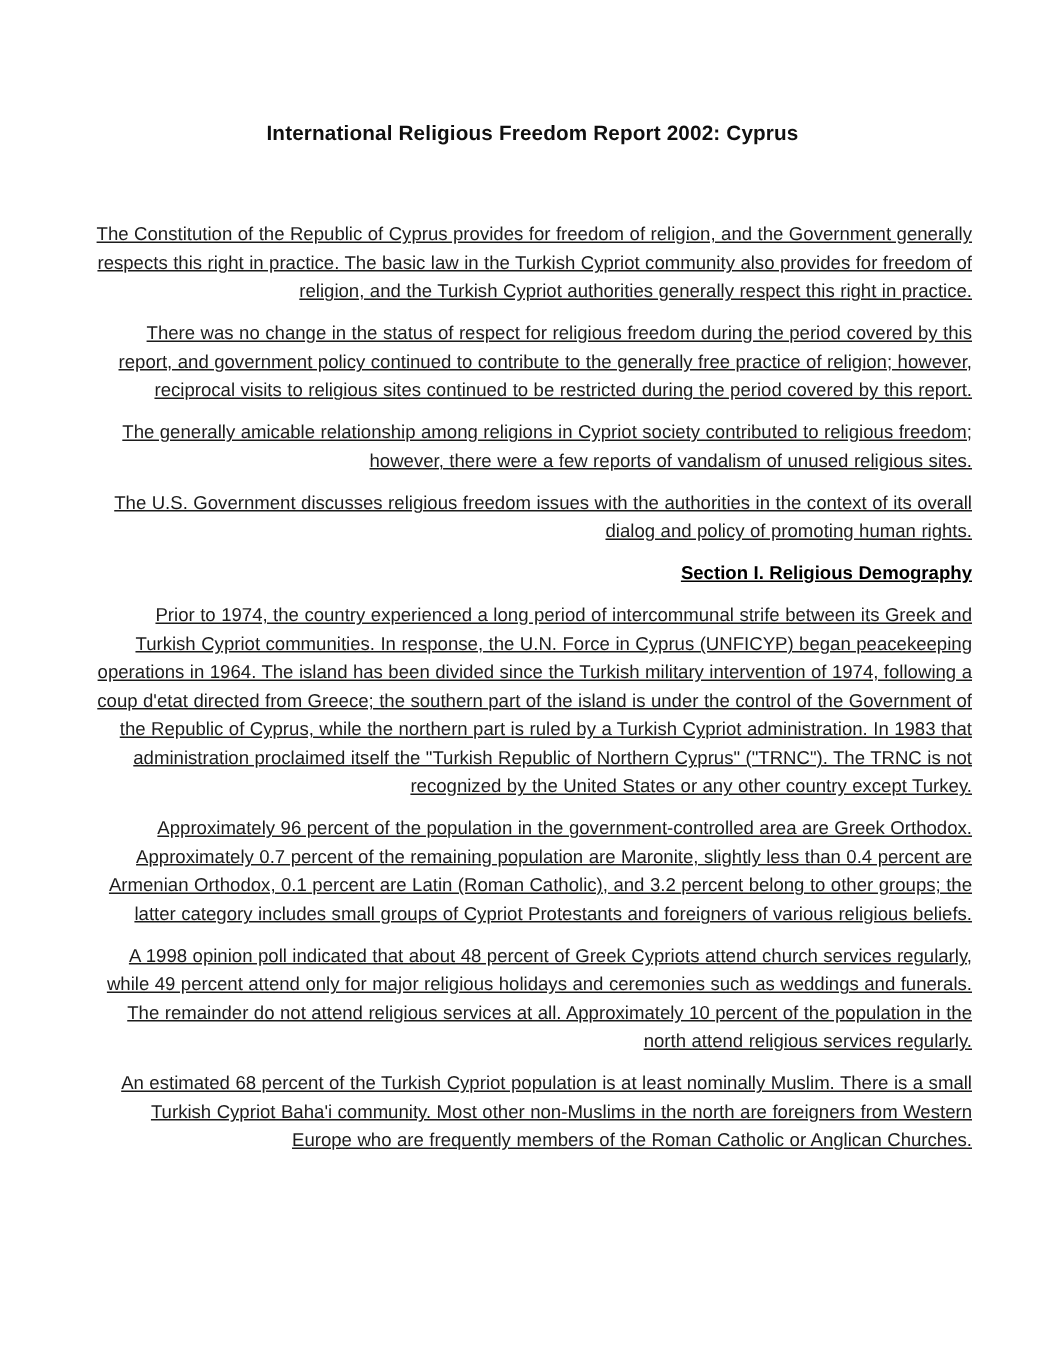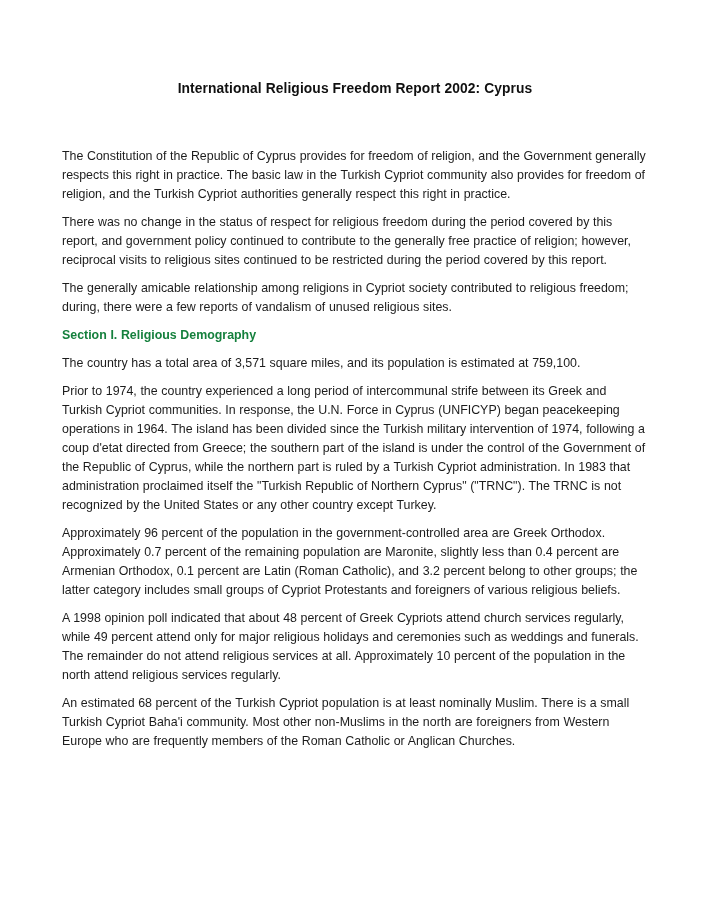--- a/index.html
+++ b/index.html
@@ -27,44 +27,45 @@
     text-align: center;
     color: #101010;
     line-height: 19px;
     margin: 0 0 49px 0;
     letter-spacing: 0.1px;
   }
   .para {
     font-size: 12.4px;
     line-height: 19px;
     margin: 0 0 9px 0;
-    text-align: left;
+    text-align: right;
     word-spacing: 0.2px;
+    text-decoration: underline;
   }
   .heading {
     font-weight: bold;
-    color: #15803d;
+    color: #000000;
   }
 </style>
 </head>
 <body>
 
 <div class="page">
   <h1 class="doc-title">International Religious Freedom Report 2002: Cyprus</h1>
 
   <p class="para">The Constitution of the Republic of Cyprus provides for freedom of religion, and the Government generally respects this right in practice. The basic law in the Turkish Cypriot community also provides for freedom of religion, and the Turkish Cypriot authorities generally respect this right in practice.</p>
 
   <p class="para">There was no change in the status of respect for religious freedom during the period covered by this report, and government policy continued to contribute to the generally free practice of religion; however, reciprocal visits to religious sites continued to be restricted during the period covered by this report.</p>
 
-  <p class="para">The generally amicable relationship among religions in Cypriot society contributed to religious freedom; during, there were a few reports of vandalism of unused religious sites.</p>
+  <p class="para">The generally amicable relationship among religions in Cypriot society contributed to religious freedom; however, there were a few reports of vandalism of unused religious sites.</p>
 
+  <p class="para">The U.S. Government discusses religious freedom issues with the authorities in the context of its overall dialog and policy of promoting human rights.</p>
 
   <p class="para heading">Section I. Religious Demography</p>
 
-  <p class="para">The country has a total area of 3,571 square miles, and its population is estimated at 759,100.</p>
 
   <p class="para">Prior to 1974, the country experienced a long period of intercommunal strife between its Greek and Turkish Cypriot communities. In response, the U.N. Force in Cyprus (UNFICYP) began peacekeeping operations in 1964. The island has been divided since the Turkish military intervention of 1974, following a coup d'etat directed from Greece; the southern part of the island is under the control of the Government of the Republic of Cyprus, while the northern part is ruled by a Turkish Cypriot administration. In 1983 that administration proclaimed itself the "Turkish Republic of Northern Cyprus" ("TRNC"). The TRNC is not recognized by the United States or any other country except Turkey.</p>
 
   <p class="para">Approximately 96 percent of the population in the government-controlled area are Greek Orthodox. Approximately 0.7 percent of the remaining population are Maronite, slightly less than 0.4 percent are Armenian Orthodox, 0.1 percent are Latin (Roman Catholic), and 3.2 percent belong to other groups; the latter category includes small groups of Cypriot Protestants and foreigners of various religious beliefs.</p>
 
   <p class="para">A 1998 opinion poll indicated that about 48 percent of Greek Cypriots attend church services regularly, while 49 percent attend only for major religious holidays and ceremonies such as weddings and funerals. The remainder do not attend religious services at all. Approximately 10 percent of the population in the north attend religious services regularly.</p>
 
   <p class="para">An estimated 68 percent of the Turkish Cypriot population is at least nominally Muslim. There is a small Turkish Cypriot Baha'i community. Most other non-Muslims in the north are foreigners from Western Europe who are frequently members of the Roman Catholic or Anglican Churches.</p>
 
 </div>

